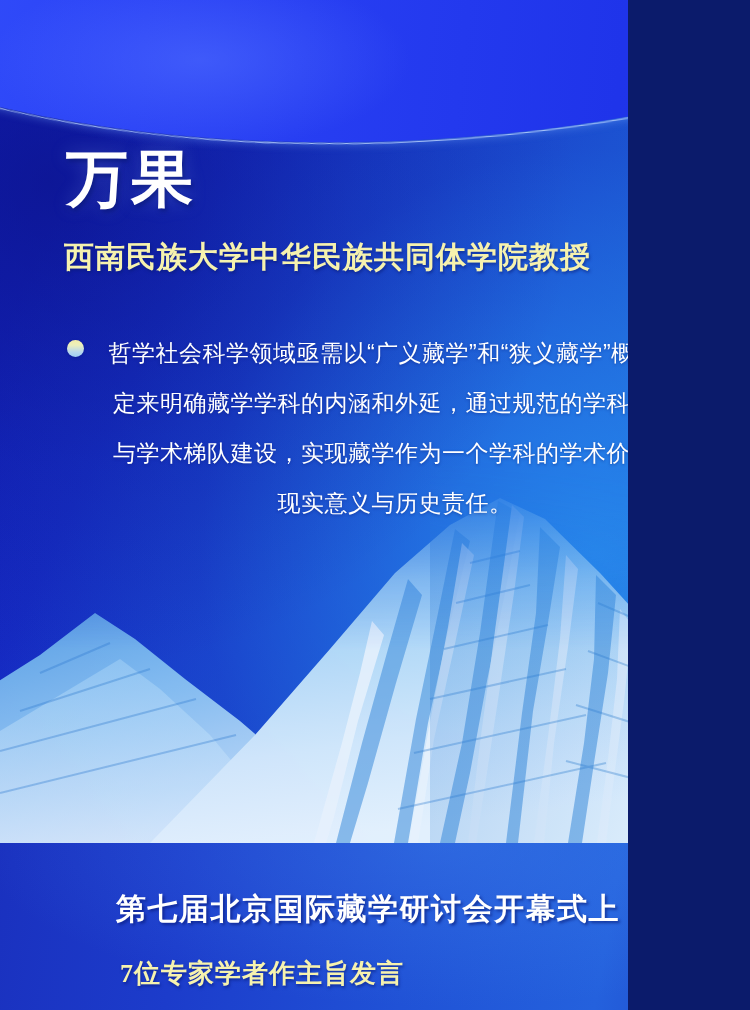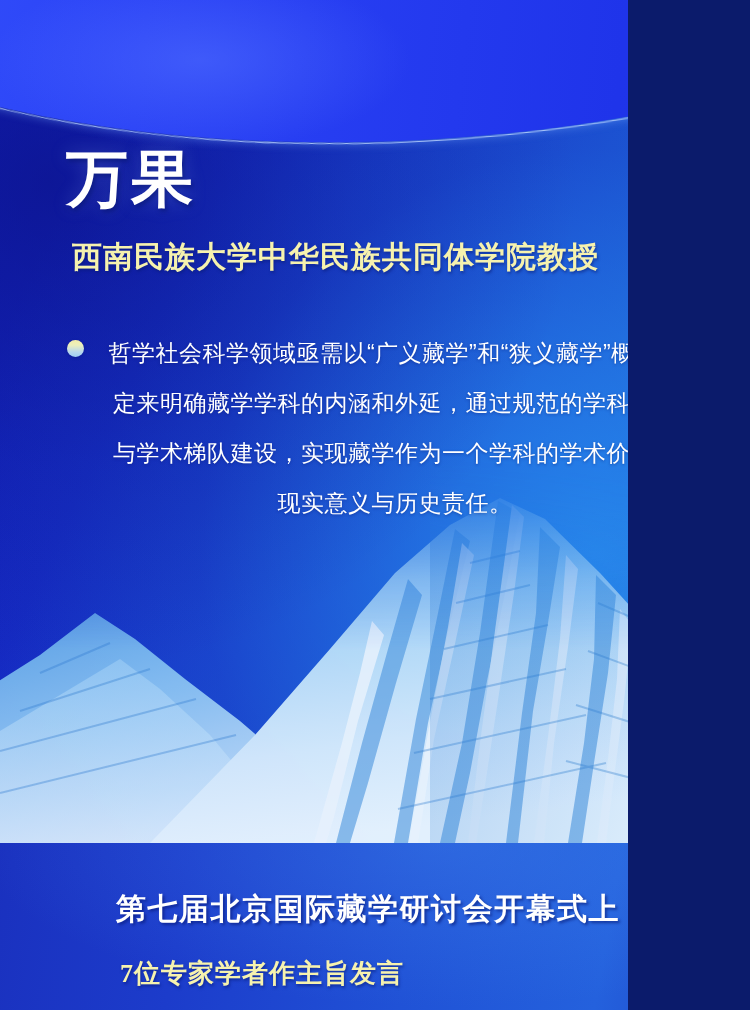--- a/index.html
+++ b/index.html
@@ -94,21 +94,21 @@
     font-weight: 700;
     letter-spacing: 3px;
     color: #ffffff;
     line-height: 1;
     text-shadow: 2px 3px 4px rgba(5,20,110,0.55), 0 0 18px rgba(160,200,255,0.25);
     white-space: nowrap;
   }
 
   .subhead {
     position: absolute;
-    left: 72px;
+    left: 64px;
     top: 237px;
     font-family: "Liberation Serif", "DejaVu Serif", serif;
     font-size: 30px;
     font-weight: 700;
     letter-spacing: 1px;
     color: #f6f2ae;
     text-shadow: 1px 2px 3px rgba(10,25,115,0.55);
     white-space: nowrap;
   }
 

